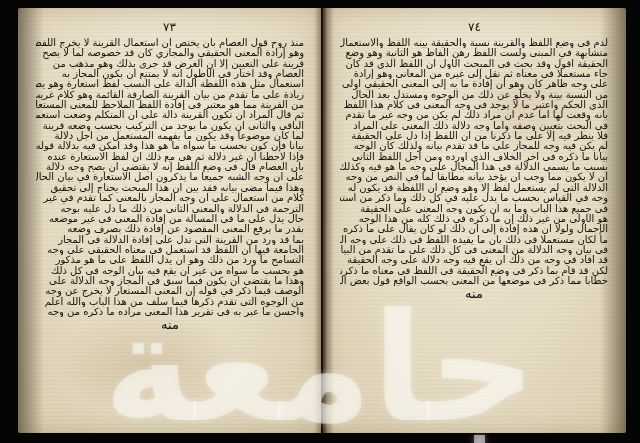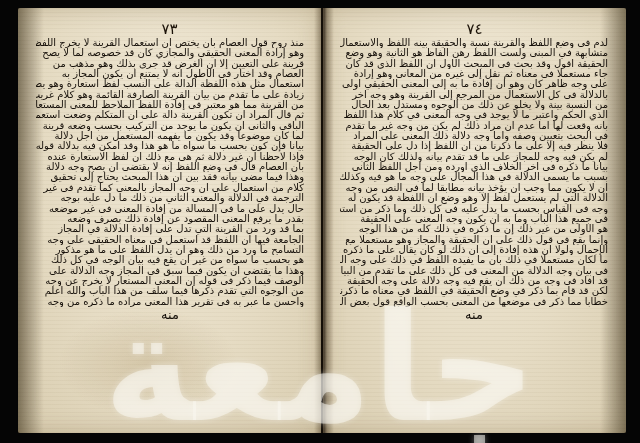--- a/index.html
+++ b/index.html
@@ -86,21 +86,21 @@
   .edge-dark-r {
     right: 0;
     background: linear-gradient(to left, rgba(30,20,0,0.45), rgba(30,20,0,0));
   }
 
   
   .folio {
     position: absolute;
     top: 12px;
     font-family: "DejaVu Sans", sans-serif;
-    font-size: 15px;
+    font-size: 12px;
     color: #1b1208;
     letter-spacing: 1px;
     direction: rtl;
   }
   .folio.f-right { left: 0; width: 303px; text-align: center; }
   .folio.f-left  { left: 305px; width: 303px; text-align: center; }
 
   
   .textblock {
     position: absolute;
@@ -219,20 +219,21 @@
       <span class="line">العصام وقد اختار في الأطول أنه لا يمتنع أن يكون المجاز به</span>
       <span class="line">استعمال مثل هذه اللفظة الدالة على النسب لفظ استعارة وهو يصح</span>
       <span class="line">زيادة على ما تقدم من بيان القرينة الصارفة القائمة وهو كلام غريب</span>
       <span class="line">من القرينة مما هو معتبر في إفادة اللفظ الملاحظ للمعنى المستعار</span>
       <span class="line">ثم قال المراد أن تكون القرينة دالة على أن المتكلم وضعت استعمال</span>
       <span class="line">الباقي والثاني أن يكون ما يوجد من التركيب بحسب وضعه قرينة</span>
       <span class="line">لما كان موضوعا وقد يكون ما يفهمه المستعمل من أجل دلالة</span>
       <span class="line">بيانا فإن كون بحسب ما سواه ما هو هذا وقد أمكن فيه بدلالة قوله</span>
       <span class="line">فإذا لاحظنا أن غير دلالة ثم هي مع ذلك أن لفظ الاستعارة عنده</span>
       <span class="line">بأن العصام قال في وضع اللفظ إنه لا يقتضي أن يصح وجه دلالة</span>
+      <span class="line">على أن وجه الشبه جميعا ما يذكرون أصل الاستعارة في بيان الحال</span>
       <span class="line">وهذا فيما مضى بيانه فقد بين أن هذا المبحث يحتاج إلى تحقيق</span>
       <span class="line">كلام من استعمال على أن وجه المجاز بالمعنى كما تقدم في غير</span>
       <span class="line">الترجمة في الدلالة والمعنى الثاني من ذلك ما دل عليه بوجه</span>
       <span class="line">حال يدل على ما في المسألة من إفادة المعنى في غير موضعه</span>
       <span class="line">بقدر ما يرفع المعنى المقصود عن إفادة ذلك بصرف وضعه</span>
       <span class="line">بما قد ورد من القرينة التي تدل على إفادة الدلالة في المجاز</span>
       <span class="line">الجامعة فيها أن اللفظ قد استعمل في معناه الحقيقي على وجه</span>
       <span class="line">التسامح ما ورد من ذلك وهو أن يدل اللفظ على ما هو مذكور</span>
       <span class="line">هو بحسب ما سواه من غير أن يقع فيه بيان الوجه في كل ذلك</span>
       <span class="line">وهذا ما يقتضي أن يكون فيما سبق في المجاز وجه الدلالة على</span>
@@ -241,35 +242,33 @@
       <span class="line">واحسن ما عبر به في تقرير هذا المعنى مراده ما ذكره من وجه</span>
       <span class="catchword">منه</span>
     </div>
 
     <div class="textblock tb-left">
       <span class="line">لدم في وضع اللفظ والقرينة نسبة والحقيقة بينه اللفظ والاستعمال</span>
       <span class="line">متشابهة في المبنى ولست اللفظ رهن ألفاظ هو الثانية وهو وضع</span>
       <span class="line">الحقيقة أقول وقد بحث في المبحث الأول أن اللفظ الذي قد كان</span>
       <span class="line">جاء مستعملا في معناه ثم نقل إلى غيره من المعاني وهو إرادة</span>
       <span class="line">على وجه ظاهر كان وهو أن إفادة ما به إلى المعنى الحقيقي أولى</span>
-      <span class="line">بالدلالة في كل الاستعمال من المرجع إلى القرينة وهو وجه آخر</span>
       <span class="line">من النسبة بينة ولا يخلو عن ذلك من الوجوه ومستدل بعد الحال</span>
       <span class="line">الذي الحكم واعتبر ما لا يوجد في وجه المعنى في كلام هذا اللفظ</span>
       <span class="line">بأنه وقعت لها أما عدم أن مراد ذلك لم يكن من وجه غير ما تقدم</span>
       <span class="line">في البحث بتعيين وصفه وأما وجه دلالة ذلك المعنى على المراد</span>
       <span class="line">فلا ينظر فيه إلا على ما ذكرنا من أن اللفظ إذا دل على الحقيقة</span>
       <span class="line">لم يكن فيه وجه للمجاز على ما قد تقدم بيانه ولذلك كان الوجه</span>
       <span class="line">بيانا ما ذكره في آخر الخلاف الذي أورده ومن أجل اللفظ الثاني</span>
       <span class="line">بسبب ما يسمى الدلالة في هذا المجال على وجه ما هو فيه وكذلك</span>
       <span class="line">أن لا يكون مما وجب أن يؤخذ بيانه مطابقا لما في النص من وجه</span>
       <span class="line">الدلالة التي لم يستعمل لفظ إلا وهو وضع أن اللفظة قد يكون له</span>
       <span class="line">وجه في القياس بحسب ما يدل عليه في كل ذلك وما ذكر من استدلال</span>
       <span class="line">في جميع هذا الباب وما به أن يكون وجه المعنى على الحقيقة</span>
       <span class="line">هو الأولى من غير ذلك إن ما ذكره في ذلك كله من هذا الوجه</span>
-      <span class="line">وإنما يقع في قول ذلك على أن الحقيقة والمجاز وهو مستعملا مع</span>
       <span class="line">الإجمال ولولا أن هذه إفادة إلى أن ذلك لو كان يقال على ما ذكره</span>
       <span class="line">ما لكان مستعملا في ذلك بأن ما يفيده اللفظ في ذلك على وجه الحقيقة</span>
       <span class="line">في بيان وجه الدلالة من المعنى في كل ذلك على ما تقدم من البيان</span>
       <span class="line">قد أفاد في وجه من ذلك أن يقع فيه وجه دلالة على وجه الحقيقة</span>
       <span class="line">لكن قد قام بما ذكر في وضع الحقيقة في اللفظ في معناه ما ذكرناه</span>
       <span class="line">خطابا مما ذكر في موضعها من المعنى بحسب الواقع قول بعض الأمر</span>
       <span class="catchword">منه</span>
     </div>
 
   </div>

